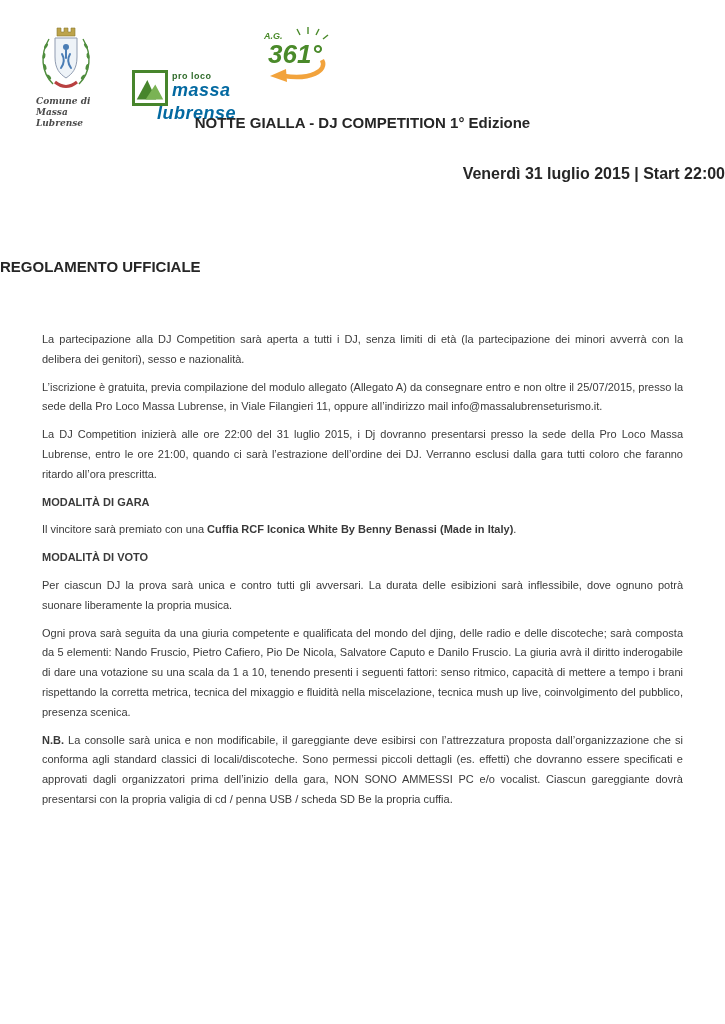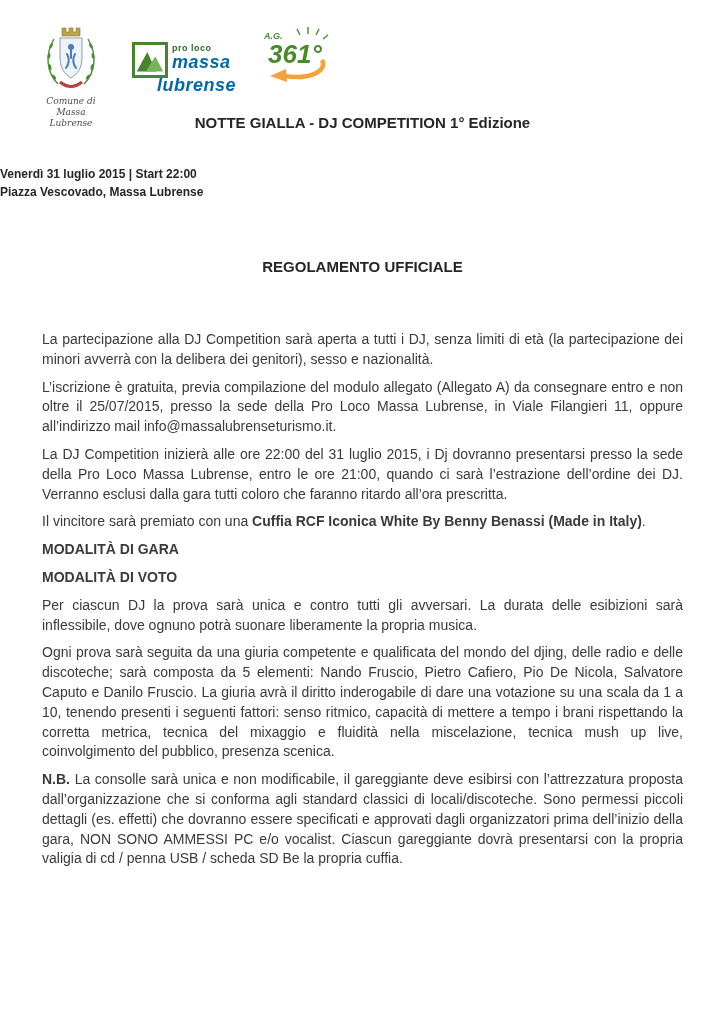--- a/index.html
+++ b/index.html
@@ -11,29 +11,29 @@
     font-family:"Liberation Sans", sans-serif;
     color:#3a3a3a;
   }
   .page { position:absolute; inset:0; background:#fff; }
 
   
   .logos {
     position:absolute; top:24px; left:36px;
     display:flex; align-items:flex-start; gap:26px;
   }
-  .logo-comune { width:70px; text-align:center; }
+  .logo-comune { width:70px; text-align:left;font-weight:bold; }
   .comune-caption {
     margin-top:2px;
     font-family:"DejaVu Serif", serif;
     font-style:italic;
     font-size:9px; line-height:11px; color:#4a4a4a;
   }
   .logo-proloco { margin-top:18px; width:104px; }
-  .proloco-row { display:flex; align-items:flex-start; gap:4px; }
+  .proloco-row { display:flex; align-items:flex-start; gap:4px;margin-top:28px; }
   .mountain-box {
     width:36px; height:36px;
     border:3px solid #47852c; background:#fff;
     flex:0 0 auto;
   }
   .proloco-texts { padding-top:1px; }
   .proloco-small {
     font-size:9px; font-weight:bold; color:#2f6b2a; letter-spacing:0.5px;
   }
   .proloco-big {
@@ -45,32 +45,32 @@
   .ag-small-t { font:bold italic 9px "Liberation Sans", sans-serif; fill:#4a8a2a; }
   .ag-big-t { font:bold italic 26px "Liberation Sans", sans-serif; fill:#4a8a2a; }
 
   
   .title {
     position:absolute; top:114px; left:0; width:100%;
     text-align:center; font-size:15px; font-weight:bold; color:#262626;
   }
   .subtitle {
     position:absolute; top:165px; left:0; width:100%;
-    text-align:left; font-size:12px; font-weight:bold; color:#262626;
+    text-align:right; font-size:16px; font-weight:bold; color:#262626;
     line-height:18px;
   }
   .section-title {
     position:absolute; top:258px; left:0; width:100%;
-    text-align:center; font-size:15px; font-weight:bold; color:#262626;
+    font-size:15px; font-weight:bold; color:#262626;
   }
 
   
   .docbody {
     position:absolute; top:330px; left:42px; right:42px;
-    font-size:14px; line-height:19.8px; text-align:justify; color:#3a3a3a;
+    font-size:11px; line-height:19.8px; text-align:justify; color:#3a3a3a;
   }
   .docbody p { margin:0 0 8px 0; }
   .docbody .b { font-weight:bold; }
 </style>
 </head>
 <body>
 
 <div class="page">
 
   <header class="logos">
@@ -136,30 +136,29 @@
         </g>
       </svg>
     </div>
 
   </header>
 
   <h1 class="title">NOTTE GIALLA - DJ COMPETITION 1° Edizione</h1>
 
   <div class="subtitle">
     <div>Venerdì 31 luglio 2015 | Start 22:00</div>
-    <div>Piazza Vescovado, Massa Lubrense</div>
   </div>
 
   <h2 class="section-title">REGOLAMENTO UFFICIALE</h2>
 
   <main class="docbody">
     <p><span>La partecipazione alla DJ Competition sarà aperta a tutti i DJ, senza limiti di età (la partecipazione dei minori avverrà con la delibera dei genitori), sesso e nazionalità.</span></p>
     <p><span>L’iscrizione è gratuita, previa compilazione del modulo allegato (Allegato A) da consegnare entro e non oltre il 25/07/2015, presso la sede della Pro Loco Massa Lubrense, in Viale Filangieri 11, oppure all’indirizzo mail info@massalubrenseturismo.it.</span></p>
     <p><span>La DJ Competition inizierà alle ore 22:00 del 31 luglio 2015, i Dj dovranno presentarsi presso la sede della Pro Loco Massa Lubrense, entro le ore 21:00, quando ci sarà l’estrazione dell’ordine dei DJ. Verranno esclusi dalla gara tutti coloro che faranno ritardo all’ora prescritta.</span></p>
+    <p><span class="b">MODALITÀ DI GARA</span></p>
     <p><span>Il vincitore sarà premiato con una </span><span class="b">Cuffia RCF Iconica White By Benny Benassi (Made in Italy)</span><span>.</span></p>
-    <p><span class="b">MODALITÀ DI GARA</span></p>
     <p><span class="b">MODALITÀ DI VOTO</span></p>
     <p><span>Per ciascun DJ la prova sarà unica e contro tutti gli avversari. La durata delle esibizioni sarà inflessibile, dove ognuno potrà suonare liberamente la propria musica.</span></p>
     <p><span>Ogni prova sarà seguita da una giuria competente e qualificata del mondo del djing, delle radio e delle discoteche; sarà composta da 5 elementi: Nando Fruscio, Pietro Cafiero, Pio De Nicola, Salvatore Caputo e Danilo Fruscio. La giuria avrà il diritto inderogabile di dare una votazione su una scala da 1 a 10, tenendo presenti i seguenti fattori: senso ritmico, capacità di mettere a tempo i brani rispettando la corretta metrica, tecnica del mixaggio e fluidità nella miscelazione, tecnica mush up live, coinvolgimento del pubblico, presenza scenica.</span></p>
     <p><span class="b">N.B.</span><span> La consolle sarà unica e non modificabile, il gareggiante deve esibirsi con l’attrezzatura proposta dall’organizzazione che si conforma agli standard classici di locali/discoteche. Sono permessi piccoli dettagli (es. effetti) che dovranno essere specificati e approvati dagli organizzatori prima dell’inizio della gara, NON SONO AMMESSI PC e/o vocalist. Ciascun gareggiante dovrà presentarsi con la propria valigia di cd / penna USB / scheda SD Be la propria cuffia.</span></p>
   </main>
 
 </div>
 
 </body></html>

